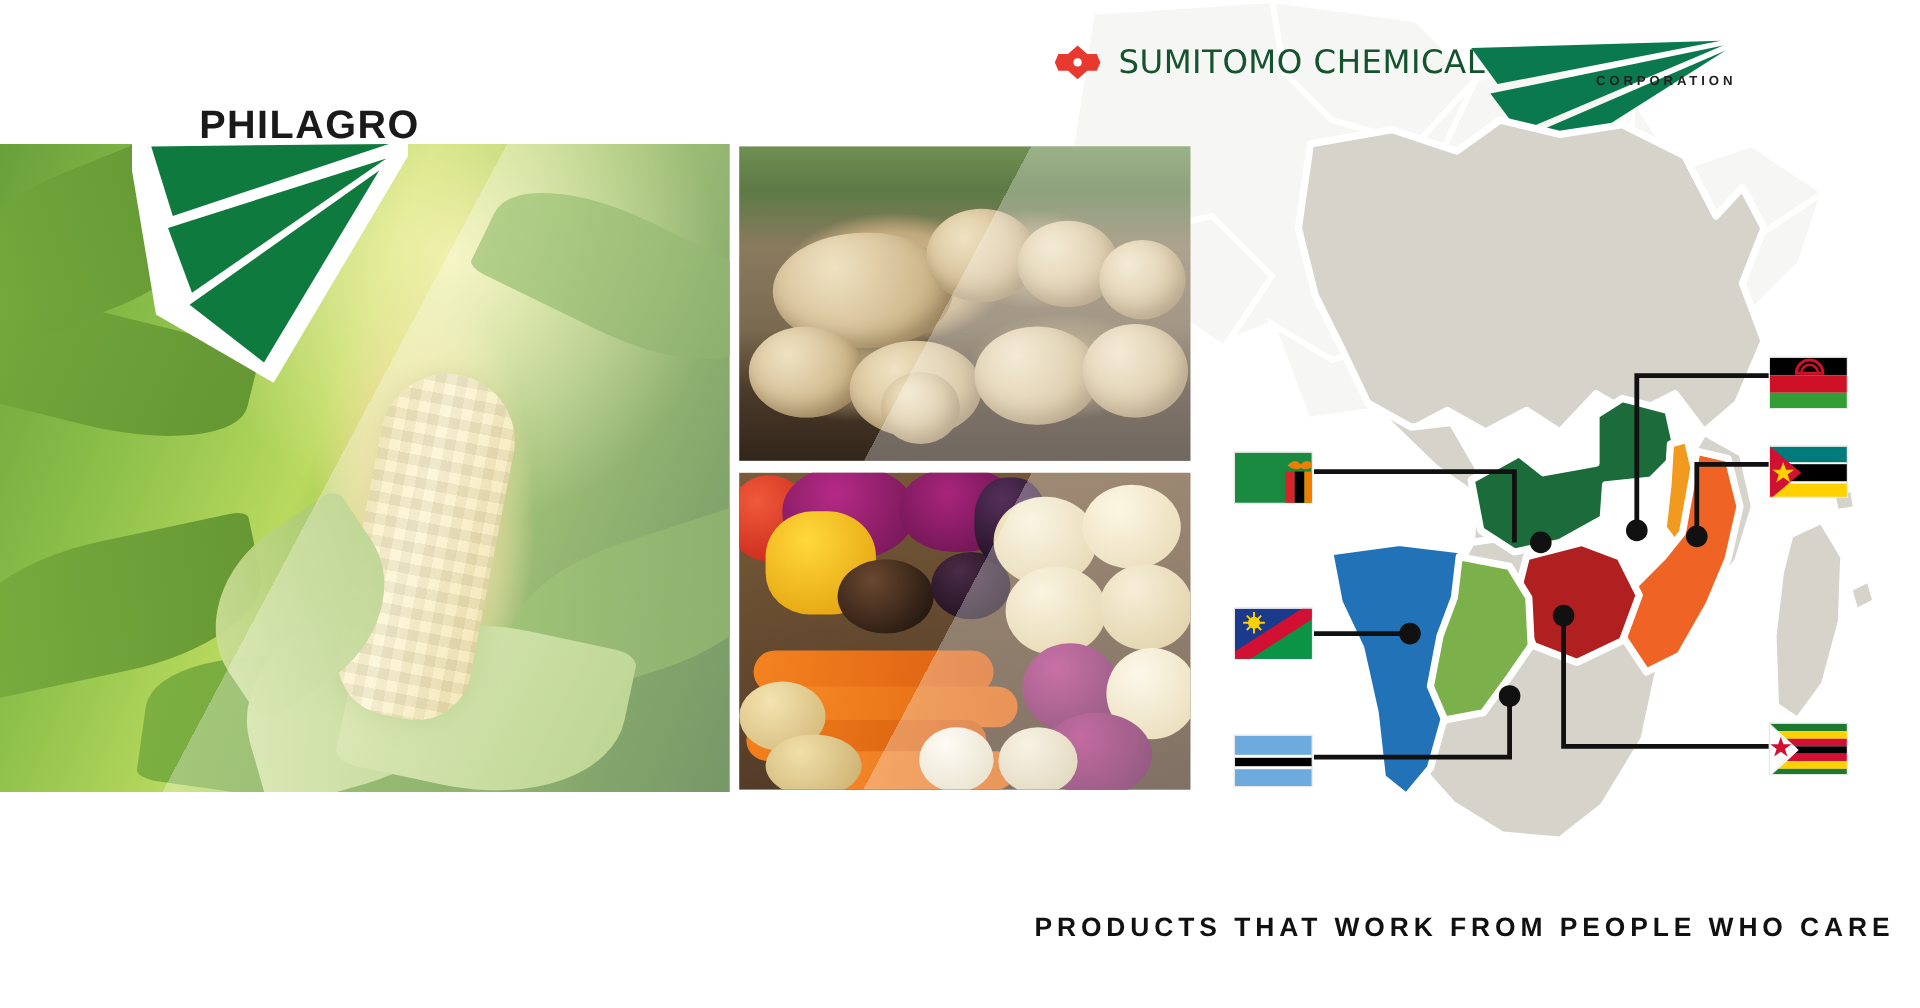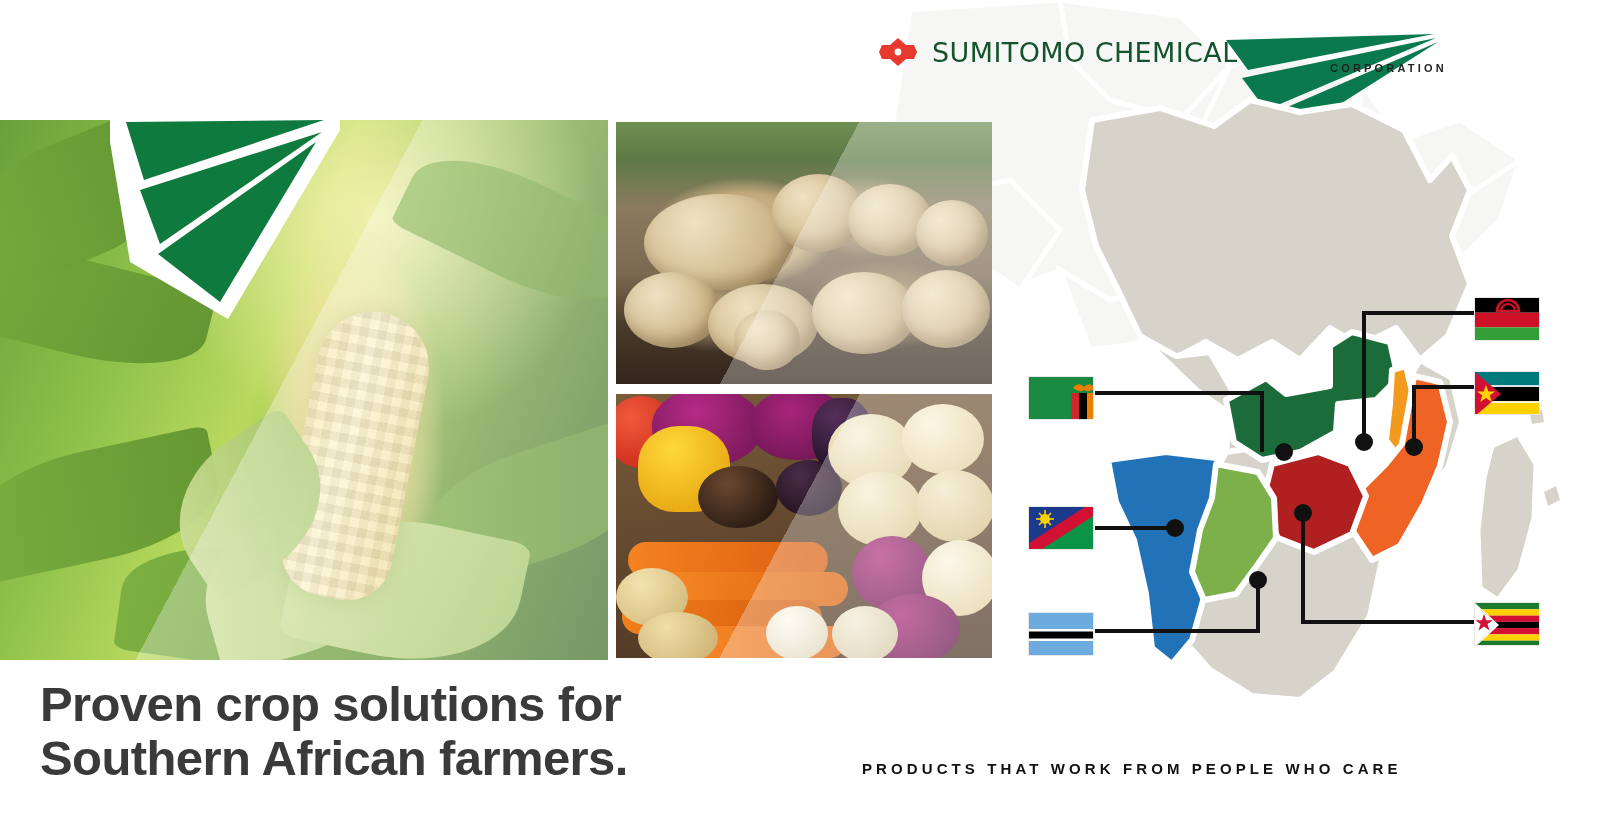--- a/index.html
+++ b/index.html
@@ -67,21 +67,21 @@
   #valent-logo{position:absolute;left:1222px;top:28px;width:230px;height:110px;}
   #valent-word{position:absolute;left:1243px;top:33px;z-index:3;white-space:nowrap;}
   #valent-word .vword{font-size:25px;font-weight:bold;font-style:italic;color:#111;letter-spacing:-.4px;}
   #valent-word .bword{font-size:27px;font-weight:bold;color:#0a7a4e;letter-spacing:-.6px;}
   #valent-corp{position:absolute;left:1330px;top:62px;font-size:11px;letter-spacing:3.2px;
      color:#222;font-weight:bold;z-index:3;}
 
   
   #headline{position:absolute;left:40px;top:678px;font-size:49px;line-height:1.10;
      font-weight:bold;color:#3a3a3a;letter-spacing:-.6px;}
-  #tagline{position:absolute;left:862px;top:760px;font-size:15px;font-weight:bold;
+  #tagline{position:absolute;left:862px;top:760px;font-size:22px;font-weight:bold;
      letter-spacing:4.1px;color:#111;}
 
   
   #map-wrap{position:absolute;left:1000px;top:60px;width:600px;height:700px;}
   .flag{position:absolute;border:1px solid #e8e8e8;box-sizing:border-box;overflow:hidden;}
   svg{display:block;}
 </style>
 </head>
 <body>
 
@@ -152,42 +152,39 @@
     <div class="veg" style="left:216px;top:212px;width:66px;height:56px;background:radial-gradient(circle at 36% 26%,#f4ecd8,#cfc19a)"></div>
     <div class="sheen"></div>
   </div>
 
   <svg id="philagro-logo" viewBox="0 0 230 235">
     <polygon points="0,0 230,0 230,46 118,235 20,178 0,58" fill="#ffffff"></polygon>
     <polygon points="16,38 214,36 34,96" fill="#0f7a3d"></polygon>
     <polygon points="30,106 212,48 50,160" fill="#0f7a3d"></polygon>
     <polygon points="48,170 206,58 110,218" fill="#0f7a3d"></polygon>
   </svg>
+  <div id="philagro-wordmark">PHILAGRO</div>
 
   <div id="sumitomo-logo">
     <svg width="44" height="32" viewBox="0 0 44 32">
       <g fill="#e8392f">
         <path d="M22 2 L30 9 L38 9 L41 16 L38 23 L30 23 L22 30 L14 23 L6 23 L3 16 L6 9 L14 9 Z"></path>
       </g>
       <circle cx="22" cy="16" r="3.4" fill="#ffffff"></circle>
     </svg>
     <span id="sumitomo-text">SUMITOMO CHEMICAL</span>
   </div>
 
   <svg id="valent-logo" viewBox="0 0 230 110">
     <polygon points="4,12 212,6 26,42" fill="#0a7a4e"></polygon>
     <polygon points="20,50 214,10 44,82" fill="#0a7a4e"></polygon>
     <polygon points="40,90 216,14 74,104" fill="#0a7a4e"></polygon>
   </svg>
   <div id="valent-corp">CORPORATION</div>
 
-  <div id="headline">
-    <div>Proven crop solutions for</div>
-    <div>Southern African farmers.</div>
-  </div>
 
   <div id="tagline">PRODUCTS THAT WORK FROM PEOPLE WHO CARE</div>
 
   <div id="map-wrap">
 
     <svg width="600" height="700" viewBox="0 0 600 700">
 
       <g stroke="#ffffff" stroke-width="6" stroke-linejoin="round">
         <path d="M92 60 L160 48 L214 66 L250 40 L300 52 L352 44 L404 70 L430 120 L452 96
                  L470 130 L452 176 L470 224 L448 276 L420 300 L396 268 L360 286 L330 268

